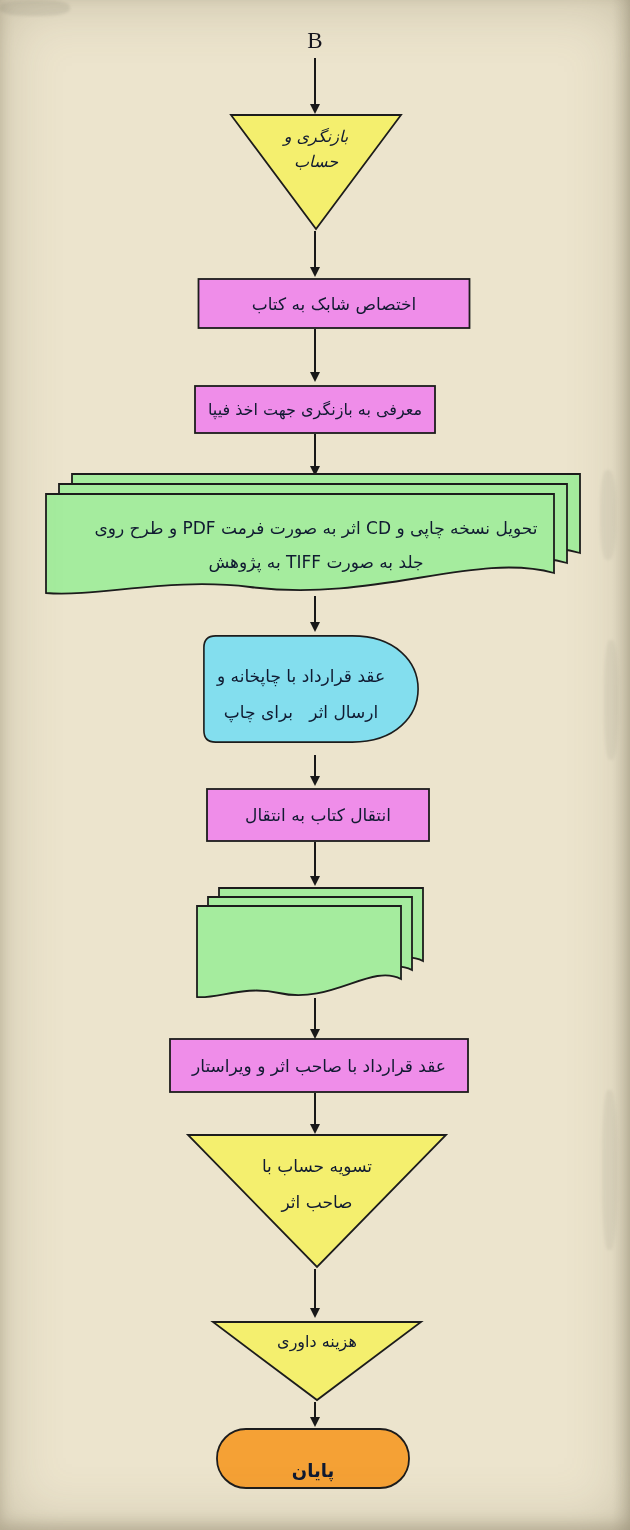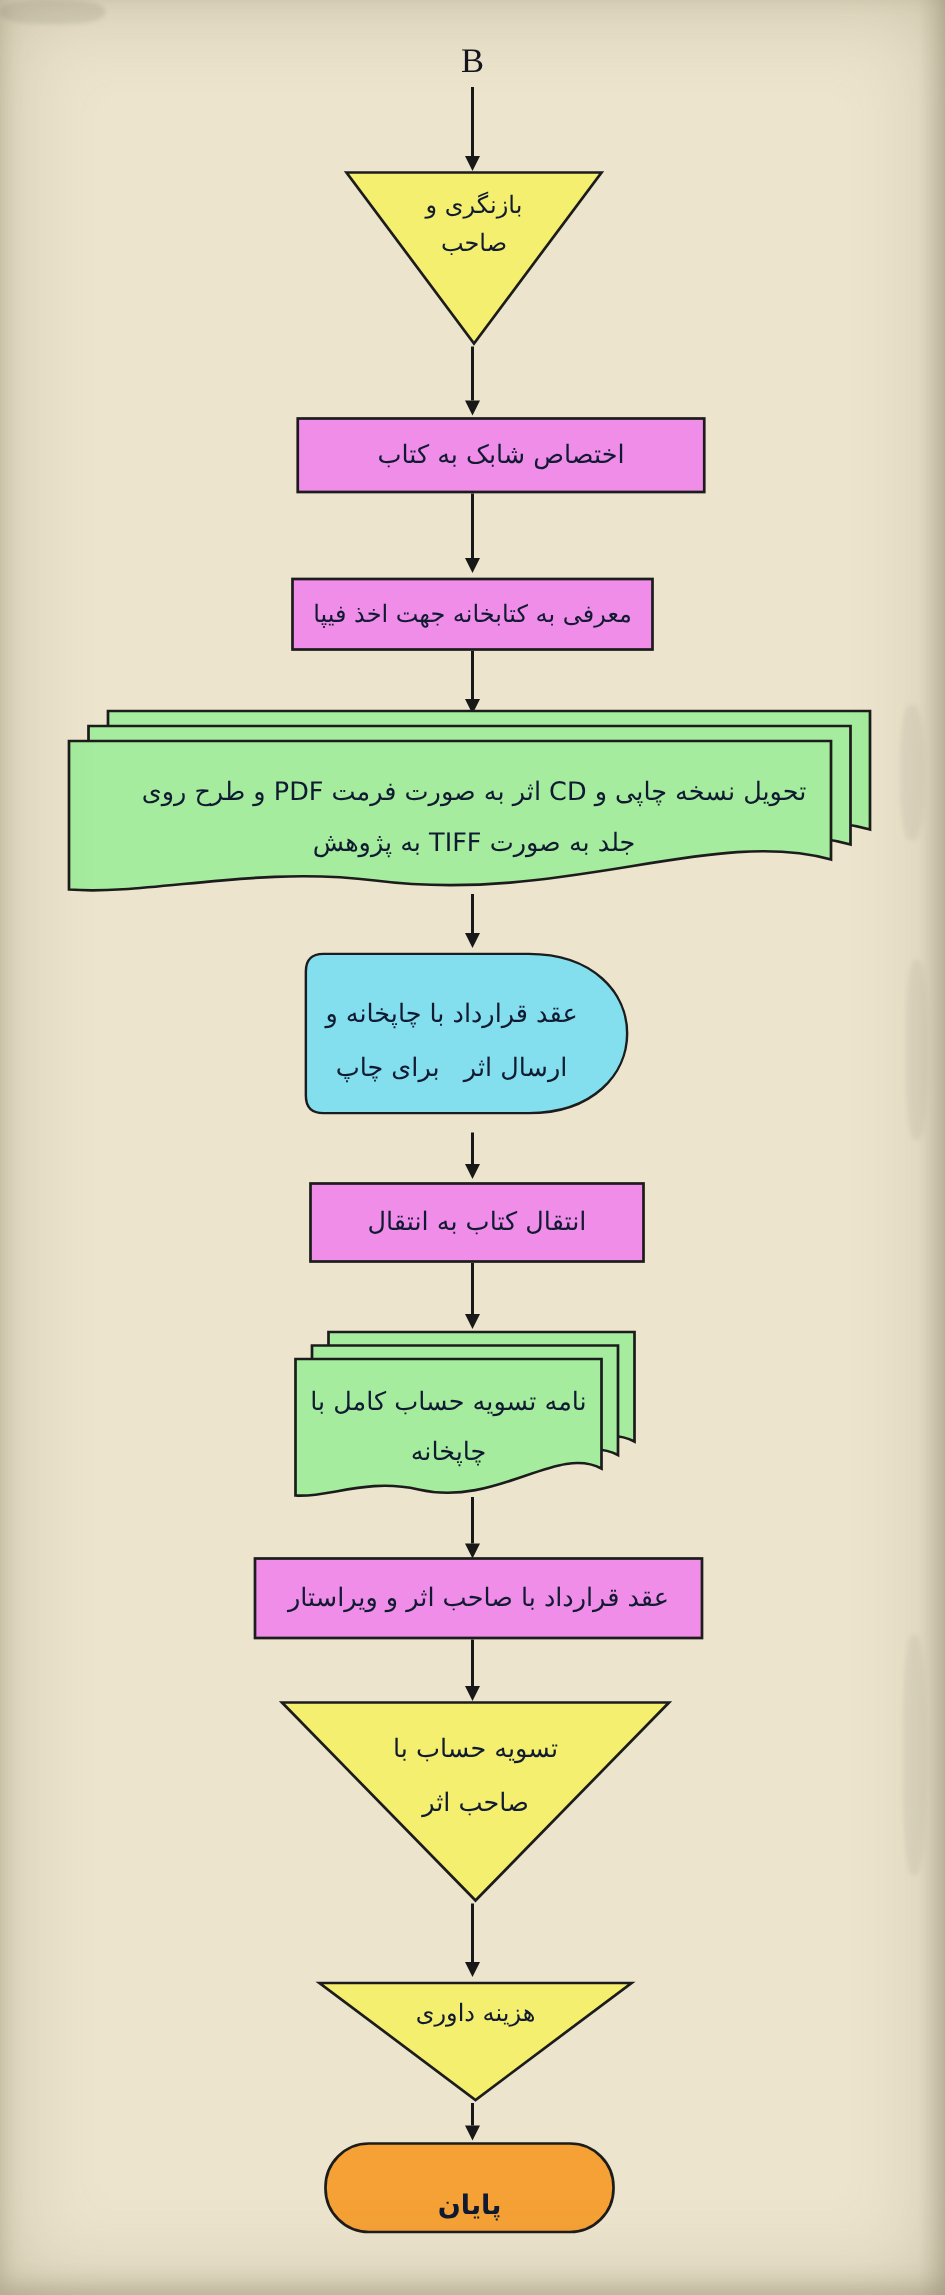--- a/index.html
+++ b/index.html
@@ -63,41 +63,41 @@
   <div class="arrow" style="left:314px;top:842px;height:34px;"></div>
   <div class="arrow" style="left:314px;top:998px;height:31px;"></div>
   <div class="arrow" style="left:314px;top:1093px;height:31px;"></div>
   <div class="arrow" style="left:314px;top:1269px;height:39px;"></div>
   <div class="arrow" style="left:314px;top:1402px;height:15px;"></div>
 
   <div class="node" style="left:229px;top:113px;width:174px;height:118px;">
     <svg viewBox="0 0 174 118">
       <polygon class="shape" points="2,2 172,2 87,116" fill="#f4ef6e"></polygon>
     </svg>
-    <div class="label" style="left:0;top:12px;width:100%;font-size:16px;">
+    <div class="label" style="left:0;top:12px;width:100%;font-size:16px;font-style:italic;">
       <div class="line">بازنگری و</div>
-      <div class="line">صاحب</div>
+      <div class="line">حساب</div>
     </div>
   </div>
 
   <div class="node" style="left:176px;top:278px;width:316px;height:51px;">
     <svg viewBox="0 0 273 51">
       <rect class="shape" x="1" y="1" width="271" height="49" fill="#ef8de9"></rect>
     </svg>
     <div class="label vcenter">
       <div class="line">اختصاص شابک به کتاب</div>
     </div>
   </div>
 
   <div class="node" style="left:194px;top:385px;width:242px;height:49px;">
     <svg viewBox="0 0 242 49">
       <rect class="shape" x="1" y="1" width="240" height="47" fill="#ef8de9"></rect>
     </svg>
     <div class="label vcenter" style="font-size:16px;">
-      <div class="line">معرفی به کتابخانه جهت اخذ فیپا</div>
+      <div class="line">معرفی به بازنگری جهت اخذ فیپا</div>
     </div>
   </div>
 
   <div class="node" style="left:45px;top:473px;width:538px;height:132px;">
     <svg viewBox="0 0 538 132">
       <path class="shape" transform="translate(26,0)" d="M1 1 L509 1 L509 80 C430 58 330 110 205 94 C125 84 55 104 1 100 Z" fill="#a5ec9e"></path>
       <path class="shape" transform="translate(13,10)" d="M1 1 L509 1 L509 80 C430 58 330 110 205 94 C125 84 55 104 1 100 Z" fill="#a5ec9e"></path>
       <path class="shape" transform="translate(0,20)" d="M1 1 L509 1 L509 80 C430 58 330 110 205 94 C125 84 55 104 1 100 Z" fill="#a5ec9e"></path>
     </svg>
     <div class="label" style="left:16px;top:38px;width:510px;line-height:2.0;">
@@ -124,24 +124,20 @@
       <div class="line">انتقال کتاب به انتقال</div>
     </div>
   </div>
 
   <div class="node" style="left:196px;top:887px;width:230px;height:120px;">
     <svg viewBox="0 0 230 120">
       <path class="shape" transform="translate(22,0)" d="M1 1 L205 1 L205 74 C175 58 135 100 83 88 C48 80 22 94 1 92 Z" fill="#a5ec9e"></path>
       <path class="shape" transform="translate(11,9)" d="M1 1 L205 1 L205 74 C175 58 135 100 83 88 C48 80 22 94 1 92 Z" fill="#a5ec9e"></path>
       <path class="shape" transform="translate(0,18)" d="M1 1 L205 1 L205 74 C175 58 135 100 83 88 C48 80 22 94 1 92 Z" fill="#a5ec9e"></path>
     </svg>
-    <div class="label" style="left:0;top:32px;width:206px;line-height:1.95;">
-      <div class="line">نامه تسویه حساب کامل با</div>
-      <div class="line">چاپخانه</div>
-    </div>
   </div>
 
   <div class="node" style="left:159px;top:1038px;width:300px;height:55px;margin-left:10px;">
     <svg viewBox="0 0 300 55">
       <rect class="shape" x="1" y="1" width="298" height="53" fill="#ef8de9"></rect>
     </svg>
     <div class="label vcenter">
       <div class="line">عقد قرارداد با صاحب اثر و ویراستار</div>
     </div>
   </div>

